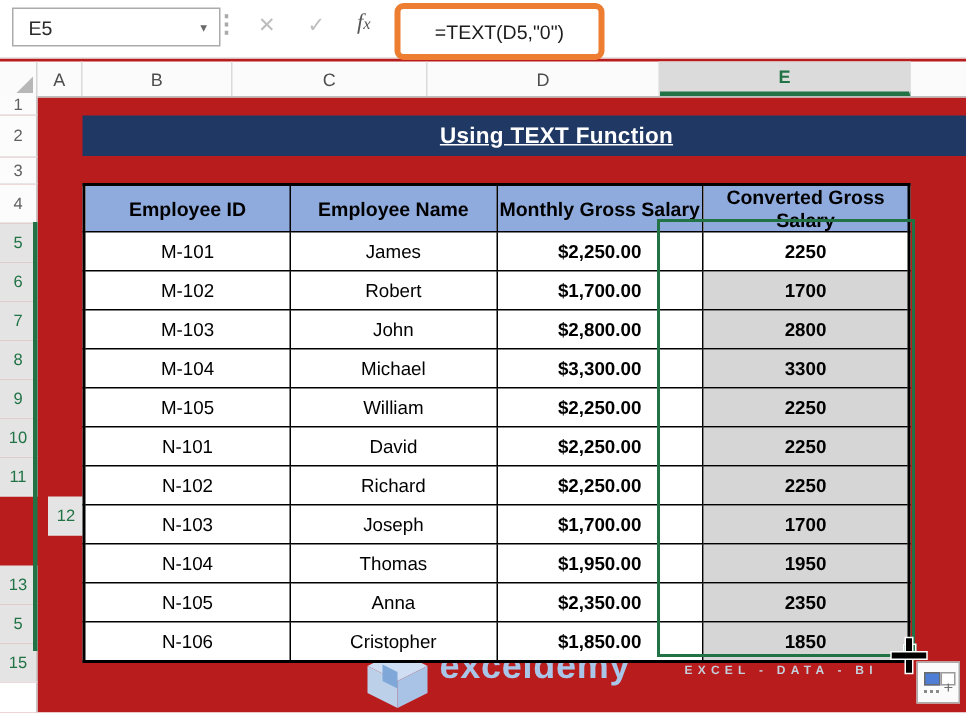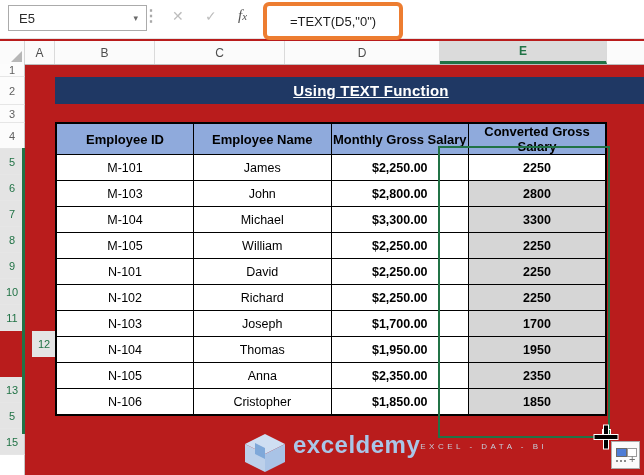--- a/index.html
+++ b/index.html
@@ -59,21 +59,21 @@
   
   .selection-box{position:absolute;left:438px;top:146px;width:168px;height:288px;
                  border:2px solid var(--green);z-index:4;pointer-events:none;}
   .fill-handle{position:absolute;left:602px;top:429px;width:7px;height:7px;background:var(--green);
                border:1px solid #fff;z-index:5;}
 
   
   .watermark{position:absolute;left:243px;top:433px;display:flex;align-items:flex-start;z-index:1;}
   .wm-textcol{margin-left:6px;display:flex;flex-direction:row;align-items:center;}
   .wm-brand{font-size:24px;font-weight:bold;color:var(--wm);line-height:1;letter-spacing:.5px;}
-  .wm-tag{font-size:8px;color:#c5cfdb;letter-spacing:3.5px;margin-top:3px;font-weight:normal;}
+  .wm-tag{font-size:8px;color:#c5cfdb;letter-spacing:3.5px;margin-top:3px;font-weight:bold;margin-left:36px;}
 
   
   .plus-cursor{position:absolute;left:593px;top:424px;z-index:7;}
   .autofill-btn{position:absolute;left:611px;top:441px;width:27px;height:26px;background:#fbfbfb;
                 border:1px solid #ababab;z-index:6;}
   .af-blue{position:absolute;left:4px;top:6px;width:9px;height:7px;background:#4e7dd6;border:1px solid #6a6a6a;}
   .af-outline{position:absolute;left:15px;top:6px;width:8px;height:7px;background:#fff;border:1px solid #9a9a9a;}
   .af-dots{position:absolute;left:4px;top:18px;width:10px;border-bottom:2px dotted #8a8a8a;}
   .af-plus{position:absolute;left:17px;top:12px;font-size:11px;color:#6f6f6f;line-height:1;}
 </style>
@@ -142,20 +142,26 @@
         </tr>
       </thead>
     <tbody id="tbodyRows">
         <tr>
           <td class="c-id">M-101</td>
           <td class="c-name">James</td>
           <td class="c-salary">$2,250.00</td>
           <td class="c-conv">2250</td>
         </tr>
         <tr>
+          <td class="c-id">M-102</td>
+          <td class="c-name">Robert</td>
+          <td class="c-salary">$1,700.00</td>
+          <td class="c-conv shaded">1700</td>
+        </tr>
+        <tr>
           <td class="c-id">M-103</td>
           <td class="c-name">John</td>
           <td class="c-salary">$2,800.00</td>
           <td class="c-conv shaded">2800</td>
         </tr>
         <tr>
           <td class="c-id">M-104</td>
           <td class="c-name">Michael</td>
           <td class="c-salary">$3,300.00</td>
           <td class="c-conv shaded">3300</td>

